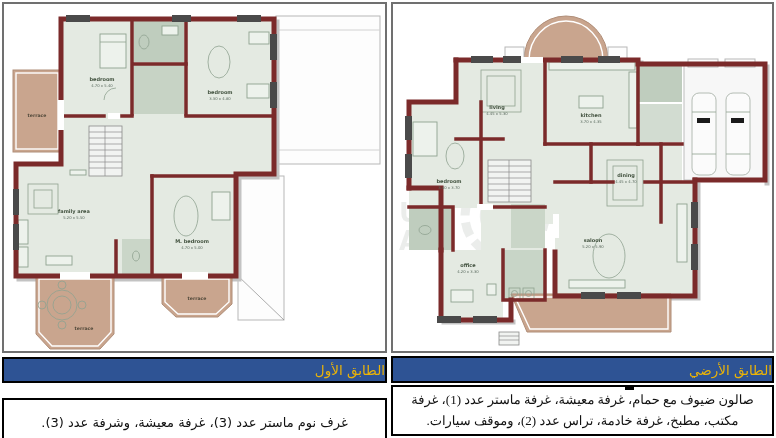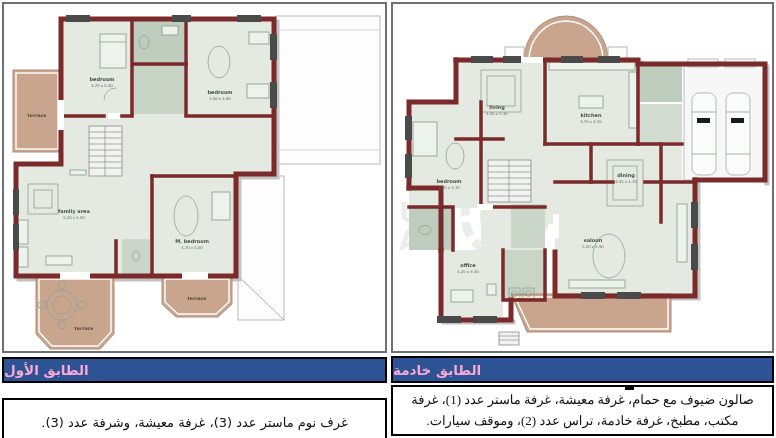--- a/index.html
+++ b/index.html
@@ -9,22 +9,22 @@
   }
   .panel{
     position:absolute;background:#ffffff;border:2px solid #707070;
     box-sizing:border-box;
   }
   #panel-left{left:2px;top:2px;width:385px;height:351px;}
   #panel-right{left:391px;top:2px;width:383px;height:351px;}
   .panel svg{width:100%;height:100%;display:block;}
   .cap-header{
     position:absolute;background:#2e5394;border:2px solid #000;
-    box-sizing:border-box;color:#f9a8d4;font-weight:bold;font-size:13.5px;
-    display:flex;align-items:center;justify-content:flex-end;
+    box-sizing:border-box;color:#eab308;font-weight:normal;font-size:13.5px;
+    display:flex;align-items:center;justify-content:flex-start;
   }
   #cap-header-left{left:2px;top:357px;width:385px;height:26px;}
   #cap-header-right{left:391px;top:356px;width:383px;height:27px;}
   .cap-body{
     position:absolute;background:#fff;border:2px solid #000;
     box-sizing:border-box;color:#111;font-size:13px;line-height:1.55;
     display:flex;align-items:center;justify-content:center;text-align:center;
     padding:2px 10px;
   }
   #cap-body-left{left:2px;top:398px;width:385px;height:51px;align-items:center;}
@@ -311,19 +311,19 @@
 </div>
 
 <div class="cap-header" id="cap-header-left" dir="rtl">
   <span>الطابق الأول</span>
 </div>
 <div class="cap-body" id="cap-body-left" dir="rtl">
   <span>غرف نوم ماستر عدد (3)، غرفة معيشة، وشرفة عدد (3).</span>
 </div>
 
 <div class="cap-header" id="cap-header-right" dir="rtl">
-  <span>الطابق خادمة</span>
+  <span>الطابق الأرضي</span>
 </div>
 <div class="cap-body" id="cap-body-right" dir="rtl">
   <span>صالون ضيوف مع حمام، غرفة معيشة، غرفة ماستر عدد (1)، غرفة مكتب، مطبخ، غرفة خادمة، تراس عدد (2)، وموقف سيارات.</span>
 </div>
 
 <div class="stray"></div>
 
 </body></html>

